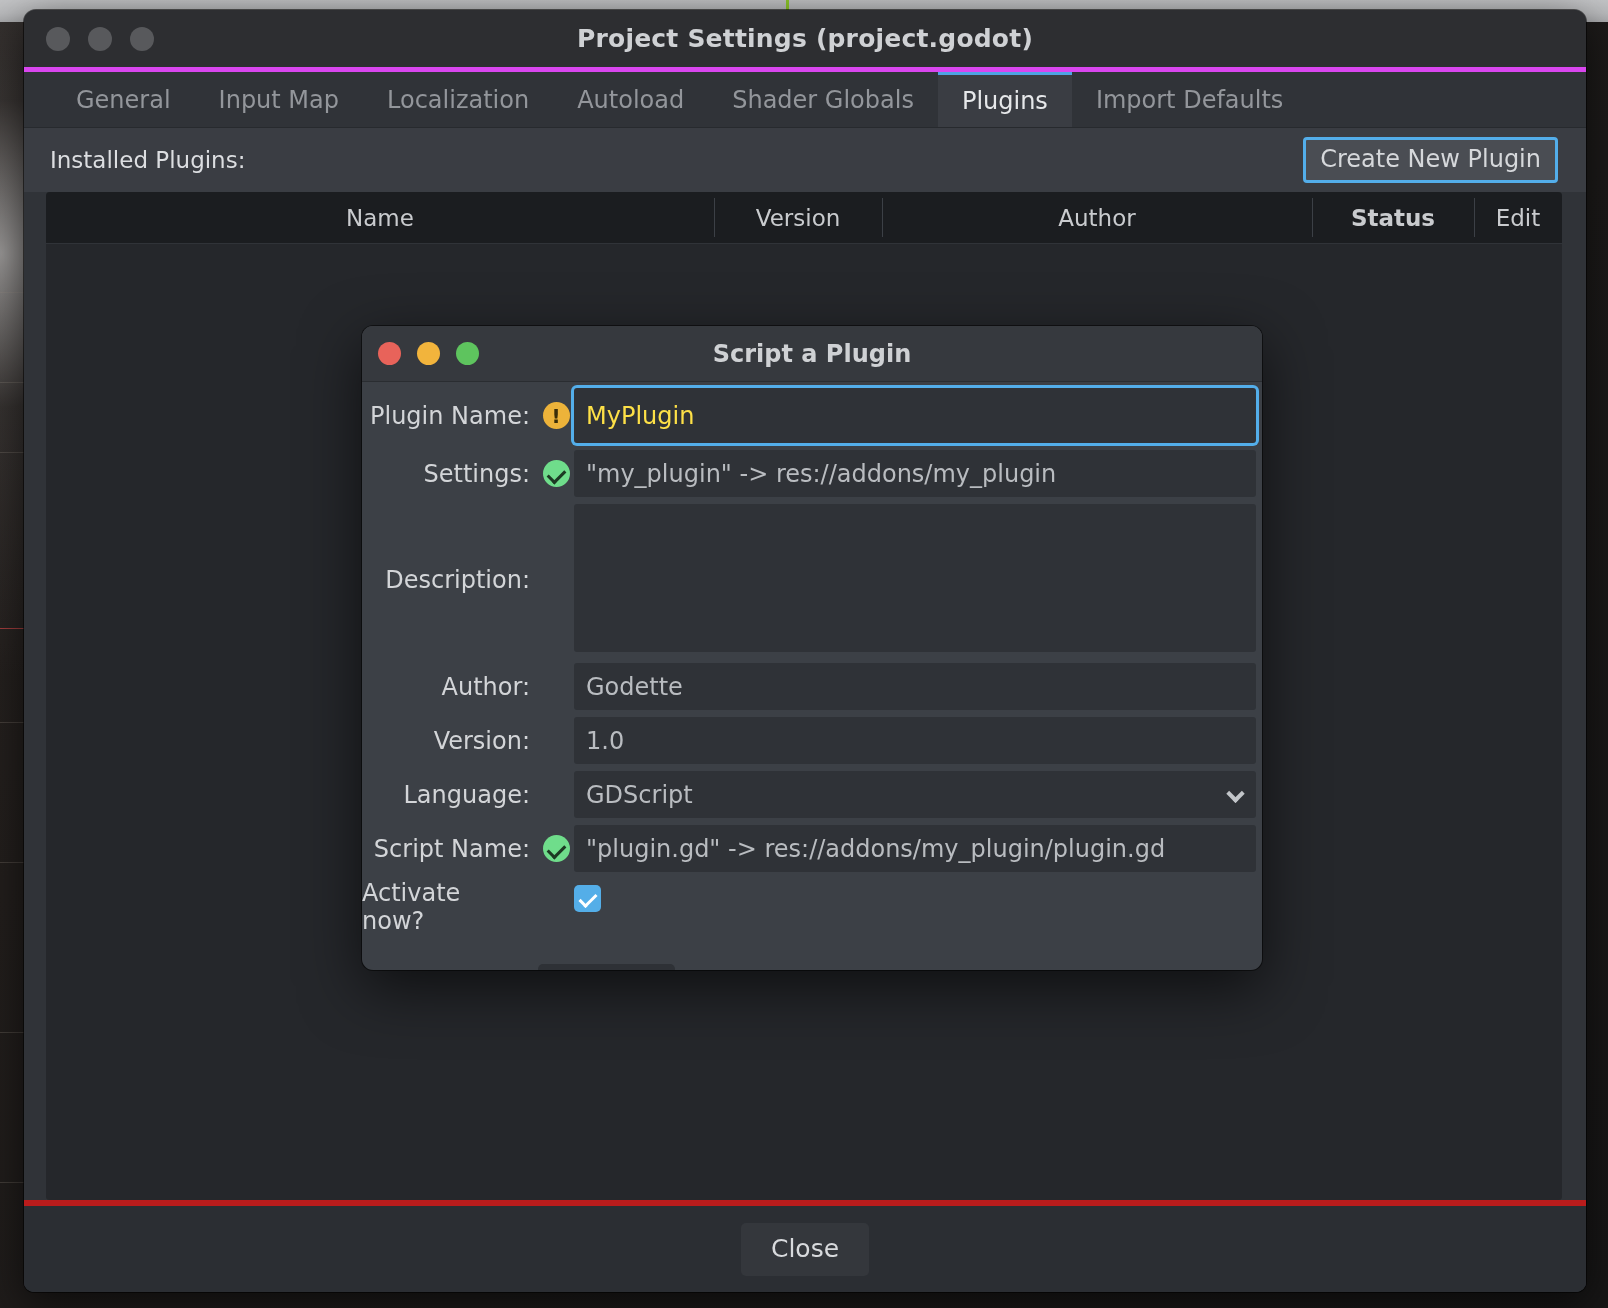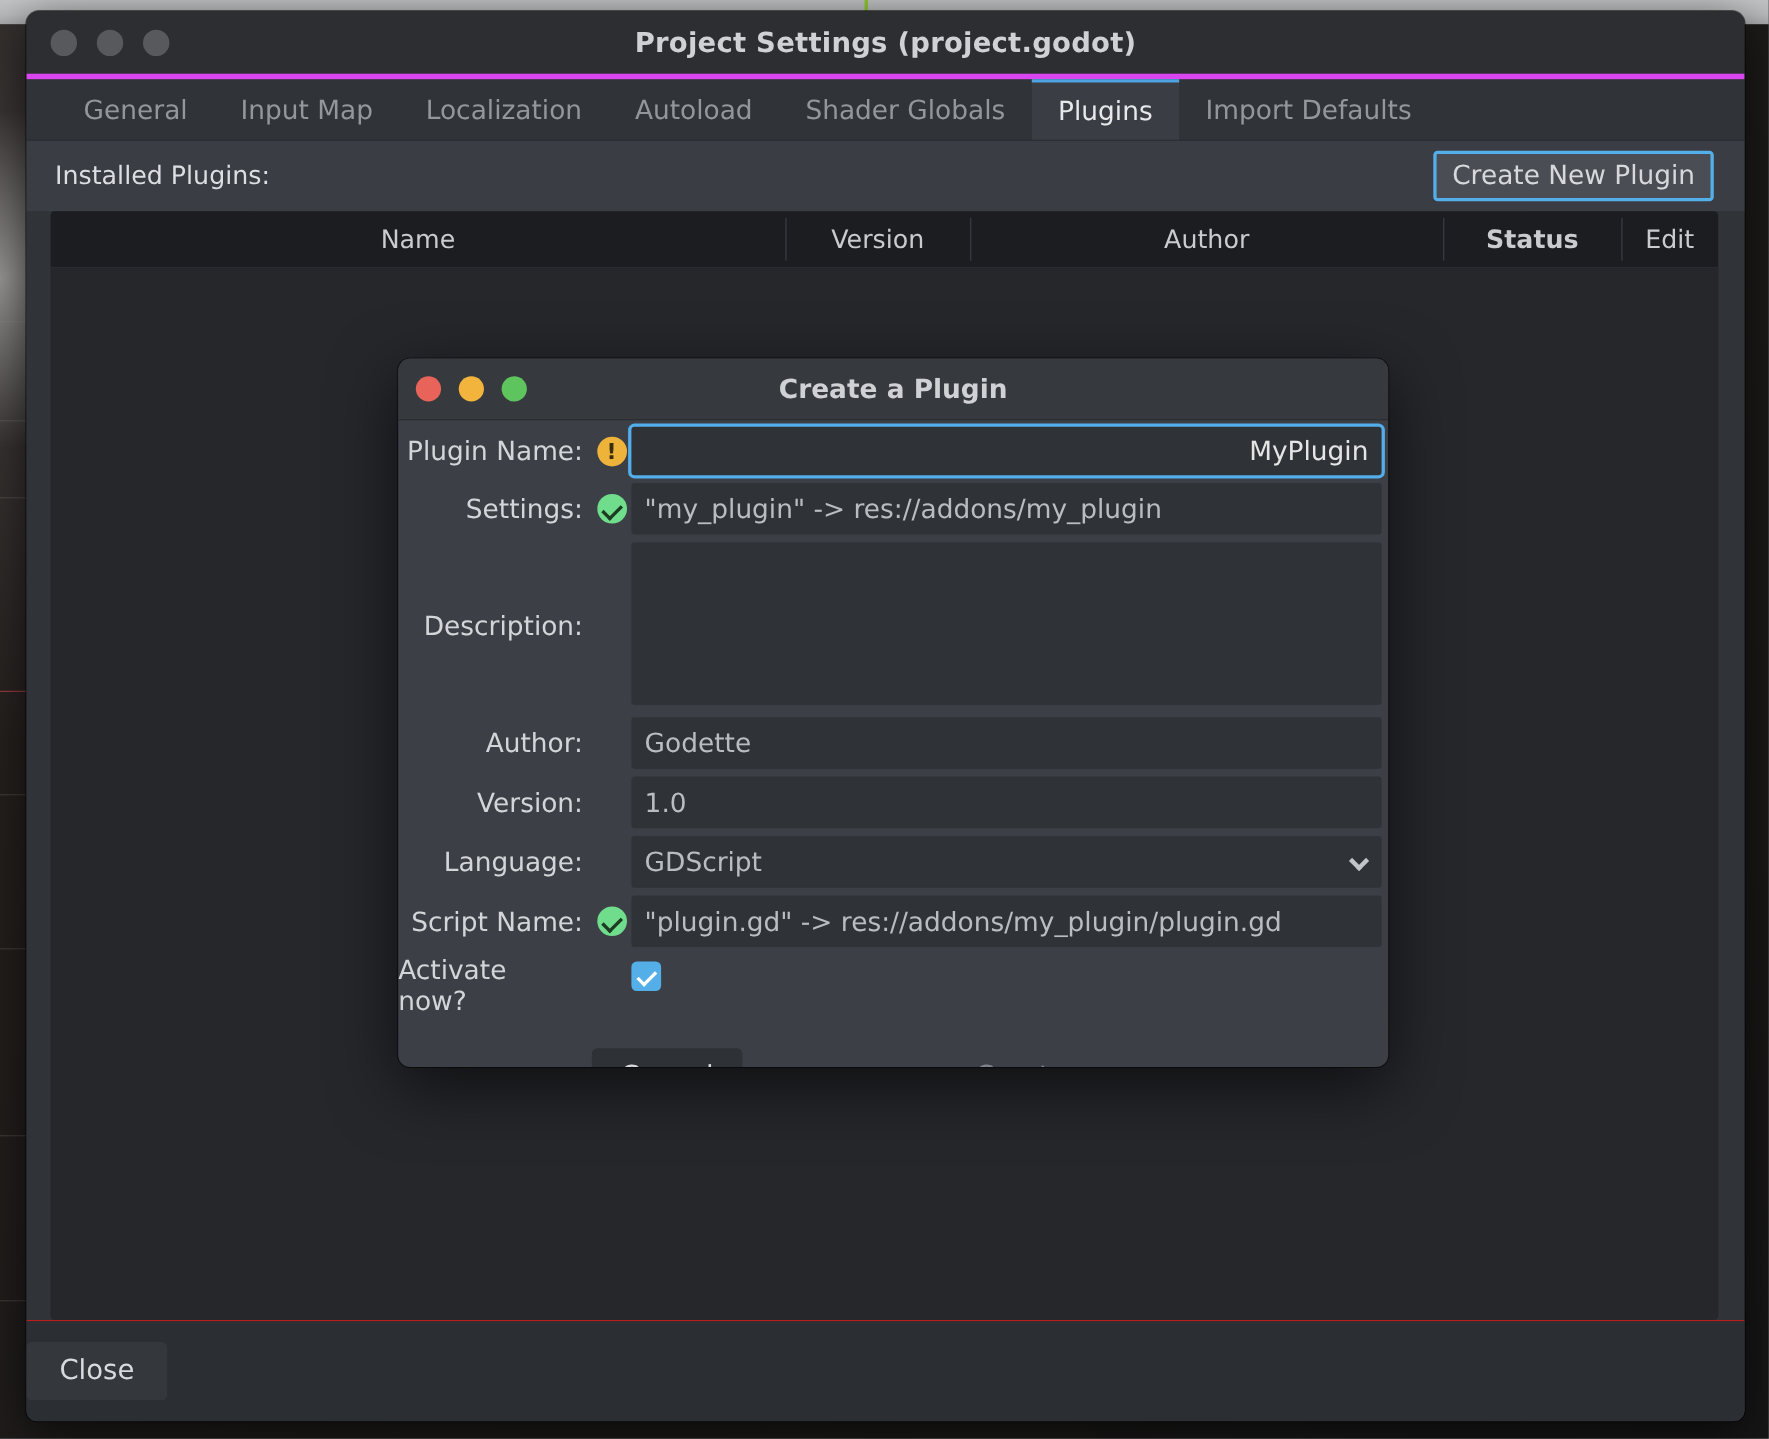--- a/index.html
+++ b/index.html
@@ -149,23 +149,23 @@
   .th-name    { flex: 0 0 668px; }
   .th-version { flex: 0 0 168px; }
   .th-author  { flex: 0 0 430px; }
   .th-status  { flex: 0 0 162px; font-weight: bold; }
   .th-edit    { flex: 1 1 auto; }
   .table-body { flex: 1 1 auto; background: #25272b; }
 
   
   .bottom-bar {
     flex: 0 0 92px;
-    display: flex; align-items: center; 
+    display: flex; align-items: center; justify-content: center;
     background: #2b2e33;
-    border-top: 1px solid #b91c1c;
+    border-top: 6px solid #b91c1c;
   }
   .close-btn {
     font-size: 25px; color: #d8dadd;
     background: #34373c;
     border: none; border-radius: 5px;
     padding: 11px 30px 13px 30px;
     font-family: inherit;
     cursor: default;
   }
 
@@ -247,23 +247,22 @@
     background: #2f3237;
     border: none; border-radius: 3px;
     color: #b9bcc0;
     font-family: inherit; font-size: 24px;
     padding: 0 12px;
     outline: none;
   }
   .inp.focused {
     background: #2f3237;
     box-shadow: 0 0 0 3px #53aeea;
-    color: #e5e5e5;
-    height: 44px;
-    text-align: right;
+    color: #fde047;
+    height: 55px;
   }
   .inp::placeholder { color: #b9bcc0; opacity: 1; }
 
   .txtarea {
     width: 100%;
     height: 148px;
     background: #2f3237;
     border: none; border-radius: 3px;
     color: #b9bcc0;
     font-family: inherit; font-size: 23px;
@@ -384,21 +383,21 @@
     </div>
 
     <div id="plugin-dialog">
 
       <div class="dlg-titlebar">
         <div class="dlg-tl-group">
           <span class="dlg-tl" style="background:#e8635a"></span>
           <span class="dlg-tl" style="background:#f2b43c"></span>
           <span class="dlg-tl" style="background:#5ec45e"></span>
         </div>
-        <div class="dlg-title">Create a Plugin</div>
+        <div class="dlg-title">Script a Plugin</div>
       </div>
 
       <div class="dlg-form">
 
         <div class="frow">
           <div class="flabel">Plugin Name:</div>
           <div class="ficon">
             <span class="badge badge-warn"></span>
           </div>
           <div class="fctrl">

